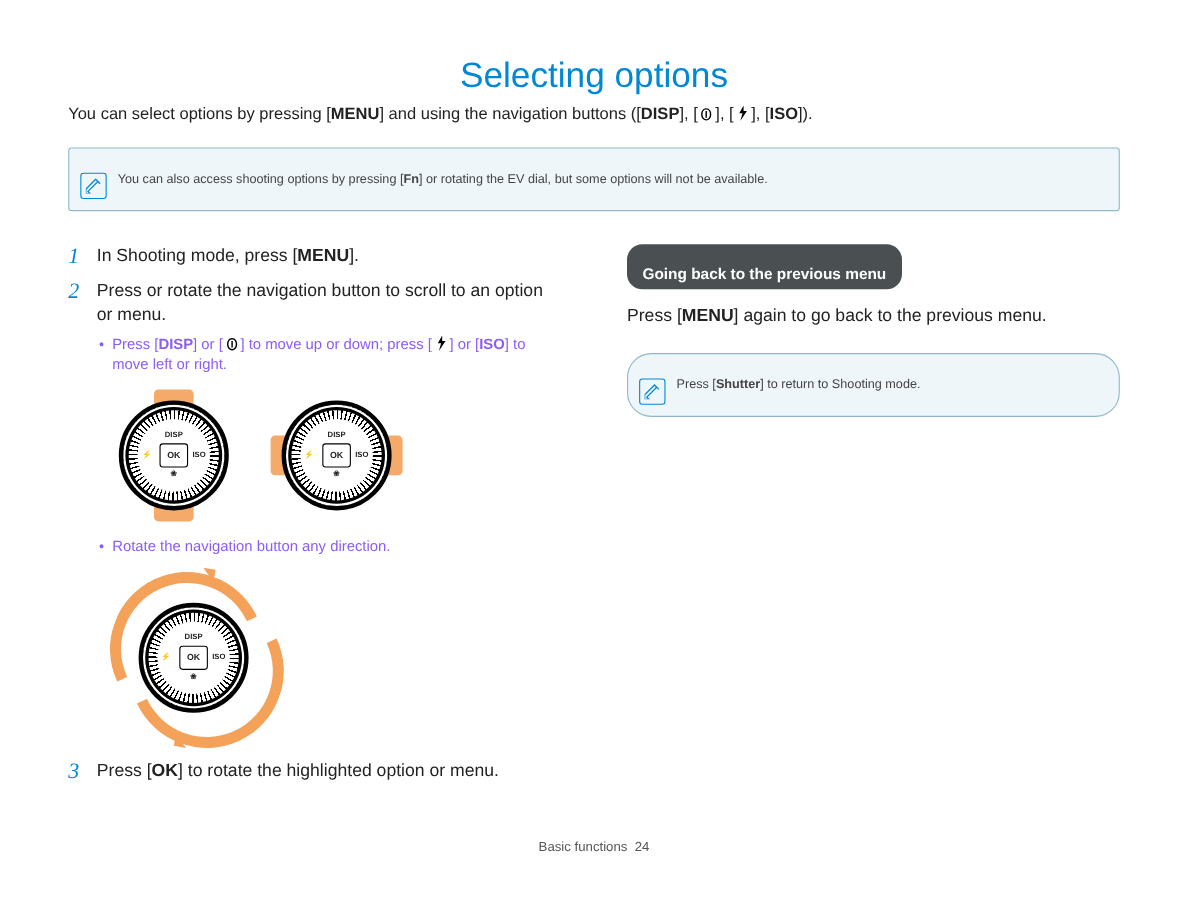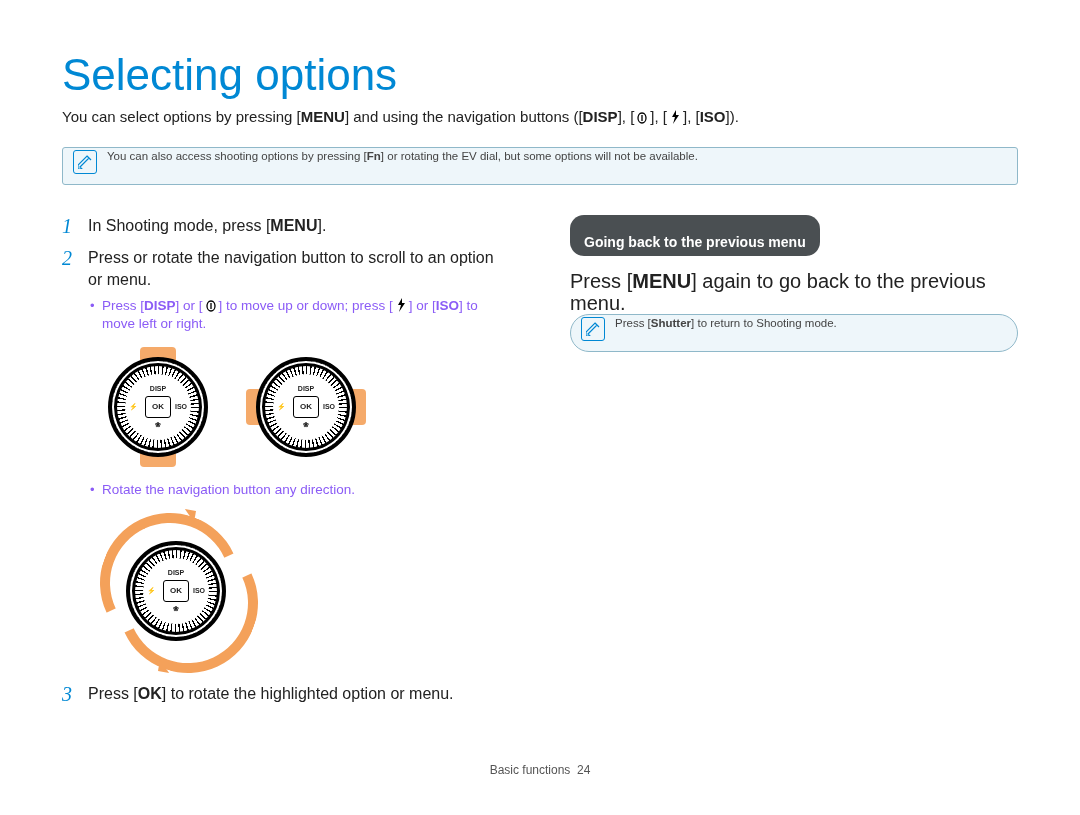--- a/index.html
+++ b/index.html
@@ -14,24 +14,25 @@
     height:815px;
     background:#fff;
     font-family:Arial, Helvetica, sans-serif;
     color:#222;
     position:relative;
     box-sizing:border-box;
     padding:50px 62px 0 62px;
   }
   h1{
     color:var(--accent);
-    font-size:44px;
+    font-size:32px;
     font-weight:400;
     margin:0 0 8px 0;
     letter-spacing:0px;
+    text-align:center;
   }
   .intro{
     font-size:15px;
     font-weight:300;
     margin-bottom:22px;
   }
   .key{
     display:inline-block;
     font-weight:700;
     font-family:Arial,Helvetica,sans-serif;
@@ -42,21 +43,21 @@
     align-items:center;
     justify-content:center;
     width:16px;height:14px;
     vertical-align:-2px;
   }
   
   .tip{
     border:1px solid var(--box-border);
     background:var(--box-bg);
     border-radius:3px;
-    padding:2px 14px 10px 10px;
+    padding:22px 14px 10px 10px;
     display:flex;
     align-items:flex-start;
     gap:10px;
     font-size:11.5px;
     color:#444;
     font-weight:300;
   }
   .tip + .content{margin-top:30px;}
   .tip-icon{
     width:22px;height:22px;
@@ -160,21 +161,21 @@
   .pill{
     display:inline-block;
     background:#4a4f52;
     color:#fff;
     font-size:14px;
     font-weight:600;
     border-radius:14px;
     padding:19px 14px 6px;
     margin-bottom:14px;
   }
-  .para{font-size:20px;font-weight:300;line-height:22px;}
+  .para{font-size:16px;font-weight:300;line-height:22px;margin-bottom:22px;}
   .tip.small{font-size:11.5px;border-radius:22px;}
   
   .footer{
     position:absolute;
     bottom:38px;left:0;right:0;
     text-align:center;
     font-size:12px;
     color:#555;
     font-weight:300;
   }

